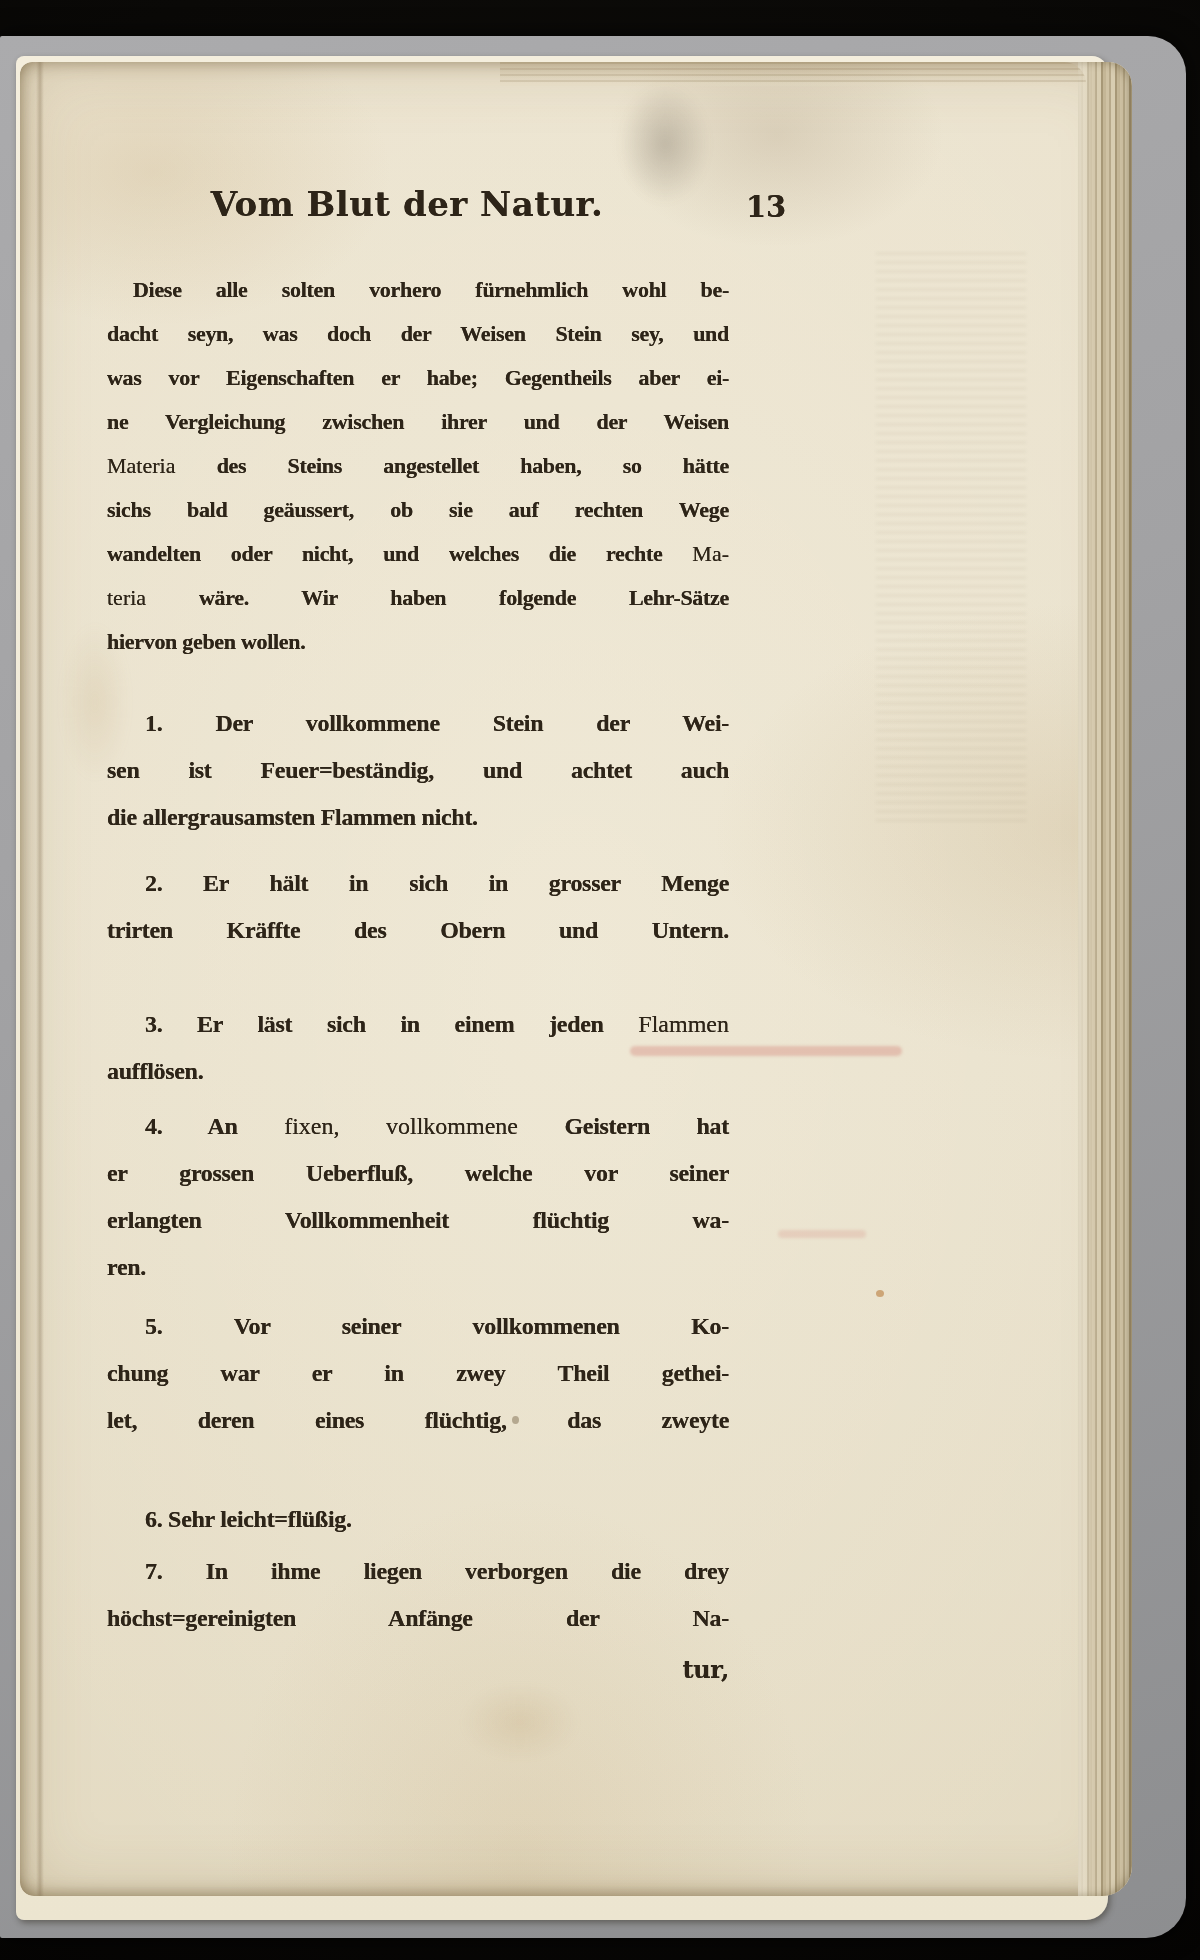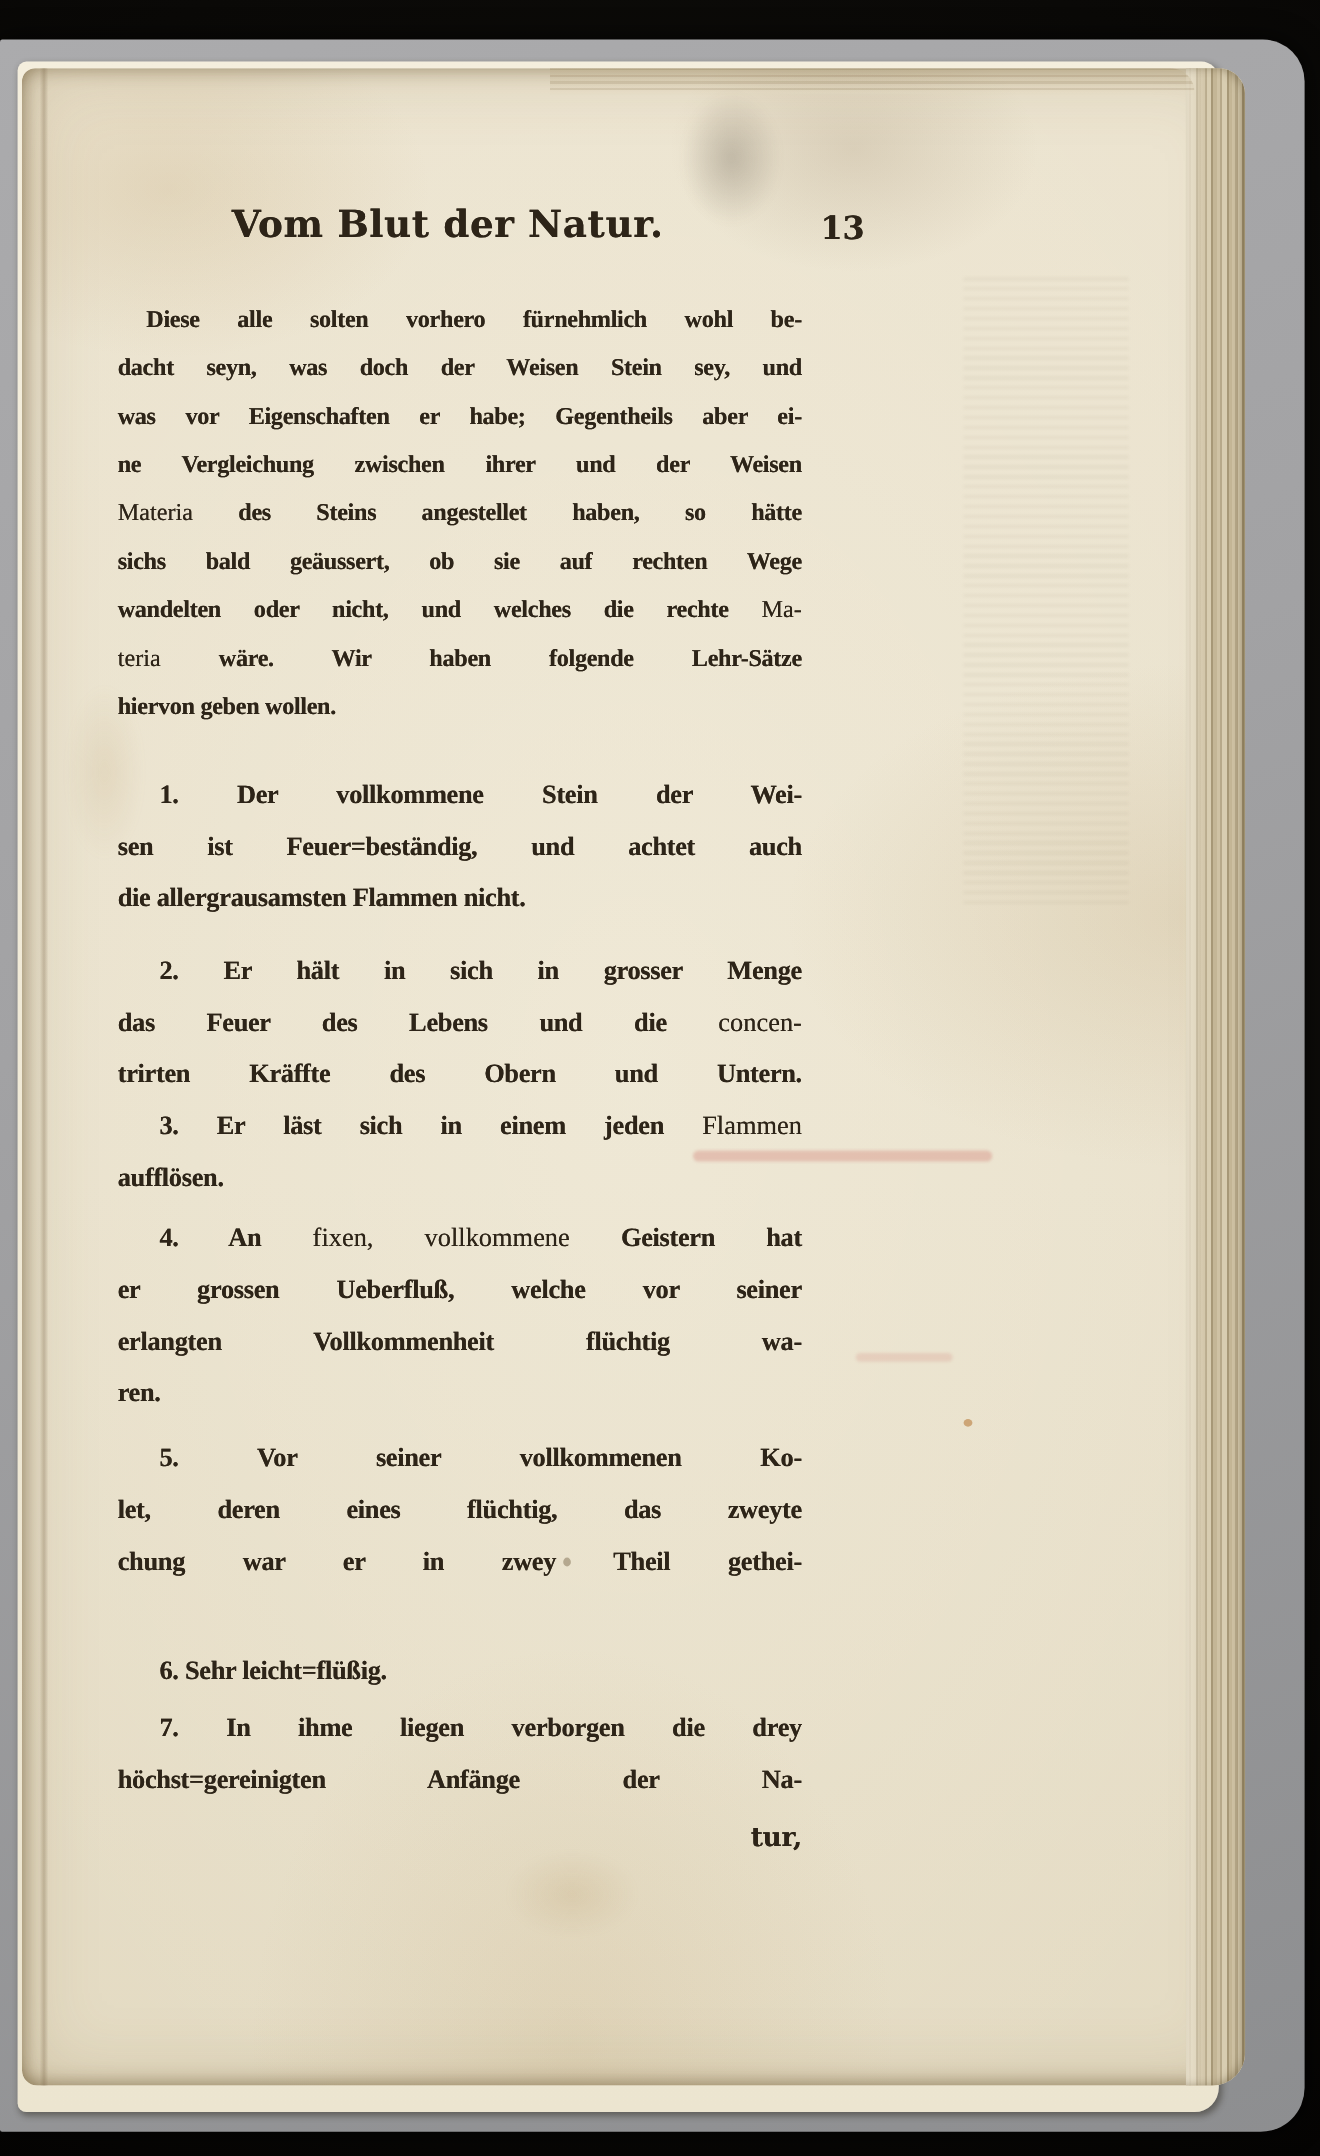--- a/index.html
+++ b/index.html
@@ -146,40 +146,39 @@
     </div>
 
     <div class="block th1">
       <div class="t j ind2">1. Der vollkommene Stein der Wei-</div>
       <div class="t j">sen ist Feuer=beständig, und achtet auch</div>
       <div class="t last">die allergrausamsten Flammen nicht.</div>
     </div>
 
     <div class="block th2">
       <div class="t j ind2">2. Er hält in sich in grosser Menge</div>
-      <div class="t j">das Feuer des Lebens und die <span class="latin">concen-</span></div>
       <div class="t j">trirten Kräffte des Obern und Untern.</div>
     </div>
 
     <div class="block th3">
       <div class="t j ind2">3. Er läst sich in einem jeden <span class="latin">Flammen</span></div>
       <div class="t last">aufflösen.</div>
     </div>
 
     <div class="block th4">
       <div class="t j ind2">4. An <span class="latin">fixen,</span> <span class="latin">vollkommene</span> Geistern hat</div>
       <div class="t j">er grossen Ueberfluß, welche vor seiner</div>
       <div class="t j">erlangten Vollkommenheit flüchtig wa-</div>
       <div class="t last">ren.</div>
     </div>
 
     <div class="block th5">
       <div class="t j ind2">5. Vor seiner vollkommenen Ko-</div>
+      <div class="t j">chung war er in zwey Theil gethei-</div>
       <div class="t j">let, deren eines flüchtig, das zweyte</div>
-      <div class="t j">chung war er in zwey Theil gethei-</div>
     </div>
 
     <div class="block th6">
       <div class="t last ind2">6. Sehr leicht=flüßig.</div>
     </div>
 
     <div class="block th7">
       <div class="t j ind2">7. In ihme liegen verborgen die drey</div>
       <div class="t j">höchst=gereinigten Anfänge der Na-</div>
     </div>

